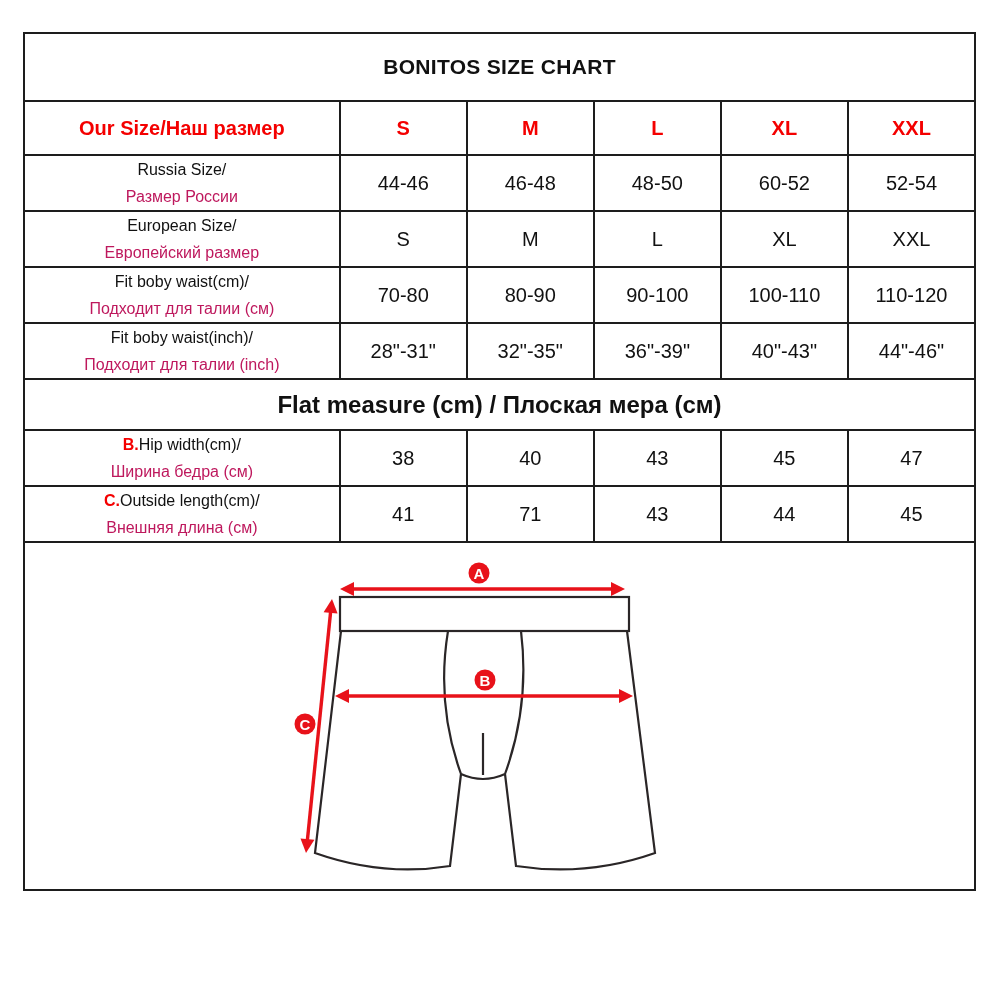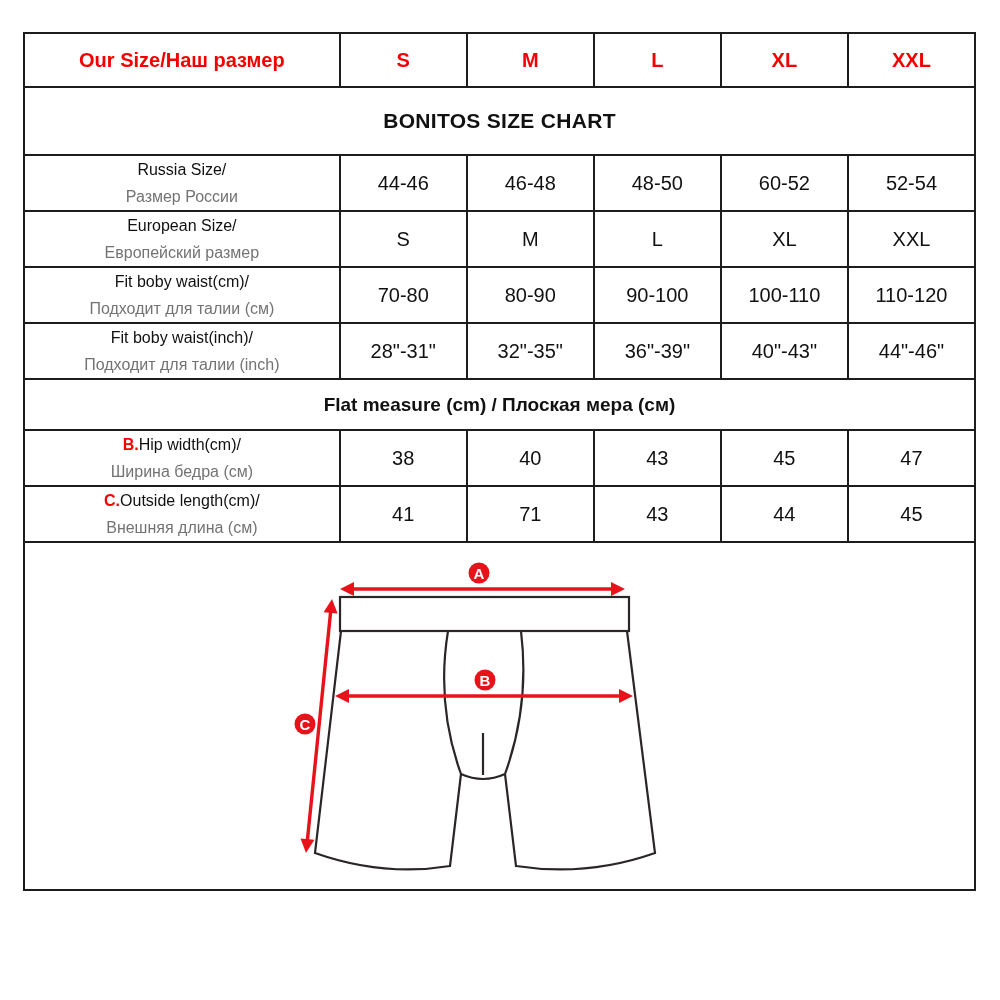--- a/index.html
+++ b/index.html
@@ -16,22 +16,22 @@
     padding: 0; overflow: hidden;
   }
   col.c-label { width: 33.2%; }
   col.c-size  { width: 13.36%; }
   .title-cell   { height: 66px; font-size: 21px; font-weight: bold; letter-spacing: .3px; }
   .header-cell  { height: 52px; font-size: 20px; font-weight: bold; color: #f40000; }
   .label-cell   { font-size: 16px; line-height: 27px; }
   .value-cell   { font-size: 20px; border-radius: 20px; }
   .row-std  td  { height: 53px; }
   .row-tall td  { height: 54px; }
-  .section-cell { height: 49px; font-size: 19px; font-weight: bold; }
-  .ru      { color: #737373; }
+  .section-cell { height: 49px; font-size: 24px; font-weight: bold; }
+  .ru      { color: #be185d; }
   .prefix  { color: #f40000; font-weight: bold; }
   .diagram-cell { height: 346px; vertical-align: top; }
   .diagram-cell svg { display: block; }
   .marker-letter {
     fill: #ffffff; font-family: "Liberation Sans", sans-serif;
     font-size: 15px; font-weight: bold; text-anchor: middle;
   }
 </style>
 </head>
 <body>
@@ -41,30 +41,30 @@
     <col class="c-label">
       <col class="c-size">
       <col class="c-size">
     <col class="c-size">
       <col class="c-size">
       <col class="c-size">
   </colgroup>
 
   <tbody>
       <tr>
+    <td colspan="6" class="title-cell">BONITOS SIZE CHART</td>
+  </tr>
+
+  <tr>
     <td class="header-cell">Our Size/Наш размер</td>
     <td class="header-cell">S</td>
     <td class="header-cell">M</td>
     <td class="header-cell">L</td>
     <td class="header-cell">XL</td>
     <td class="header-cell">XXL</td>
-  </tr>
-
-  <tr>
-    <td colspan="6" class="title-cell">BONITOS SIZE CHART</td>
   </tr>
 
   <tr class="row-std">
     <td class="label-cell">
       <div>Russia Size/</div>
       <div class="ru">Размер России</div>
     </td>
     <td class="value-cell">44-46</td>
     <td class="value-cell">46-48</td>
     <td class="value-cell">48-50</td>

